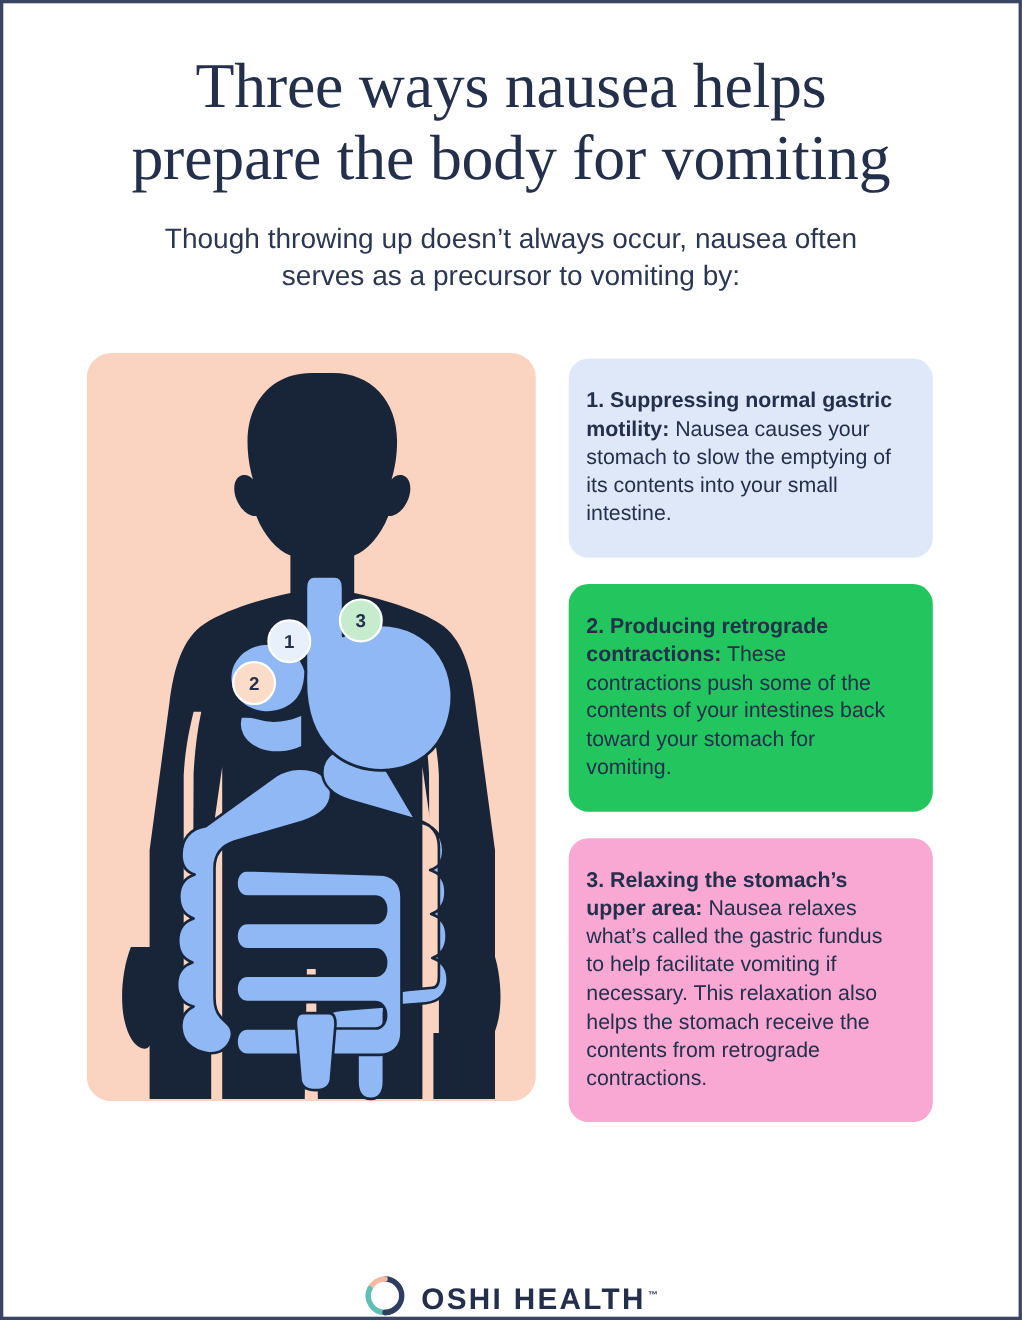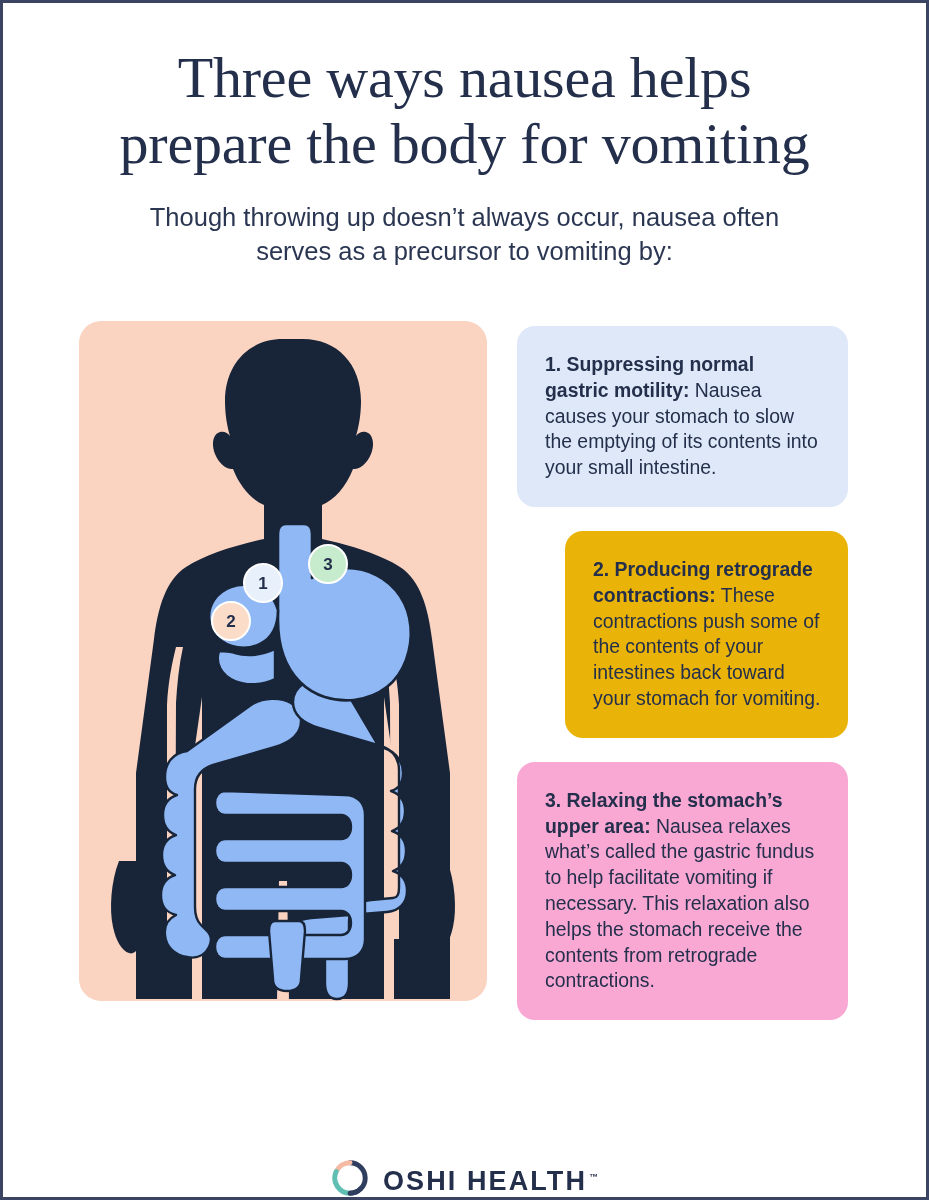--- a/index.html
+++ b/index.html
@@ -74,33 +74,33 @@
   .cards {
     flex: 1;
     display: flex;
     flex-direction: column;
     gap: 24px;
     padding-top: 5px;
   }
 
   .card {
     border-radius: 18px;
-    padding: 26px 26px 26px 28px;
+    padding: 26px 26px 26px 16px;
   }
 
   .card p {
     font-size: 19.4px;
     line-height: 1.33;
     color: #232f4b;
   }
 
   .card b { font-weight: 700; }
 
   .card-1 { background: #dfe8f8; }
-  .card-2 { background: #eab308; margin-left: 48px; }
+  .card-2 { background: #22c55e; }
   .card-3 { background: #f9a8d4; }
 
   
   .footer {
     height: 100px;
     display: flex;
     align-items: flex-end;
     justify-content: center;
     gap: 14px;
   }

